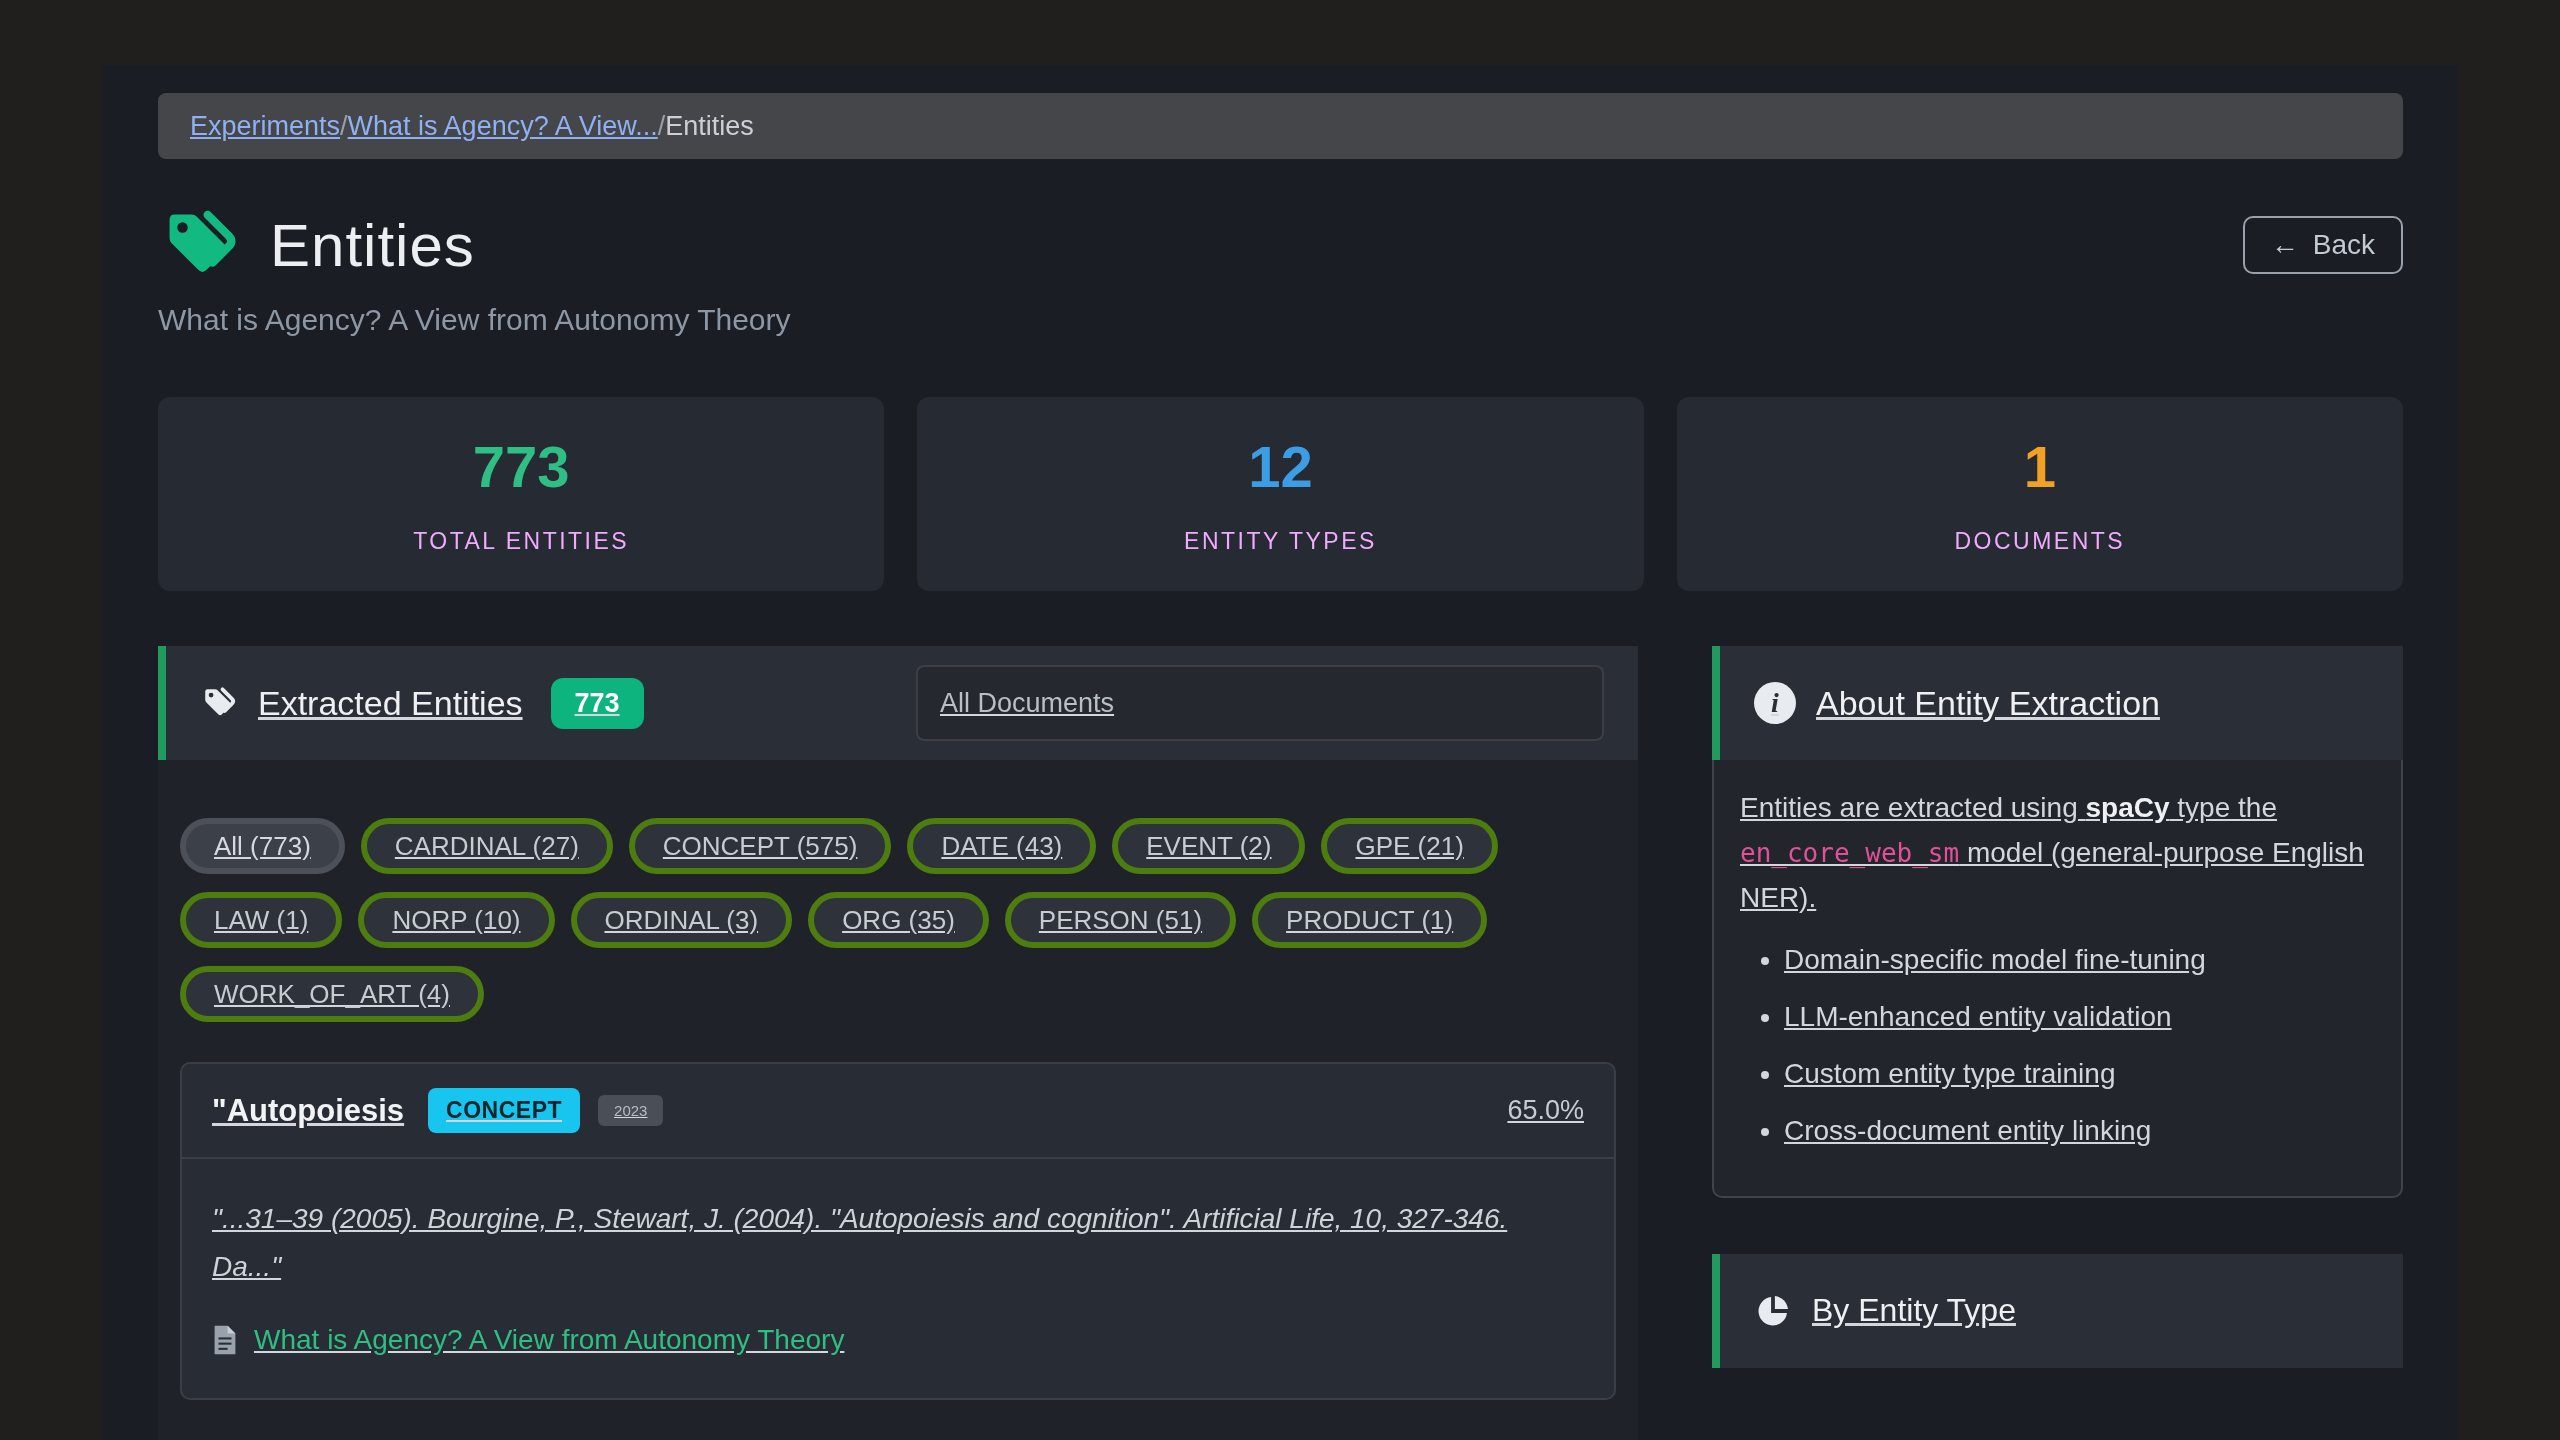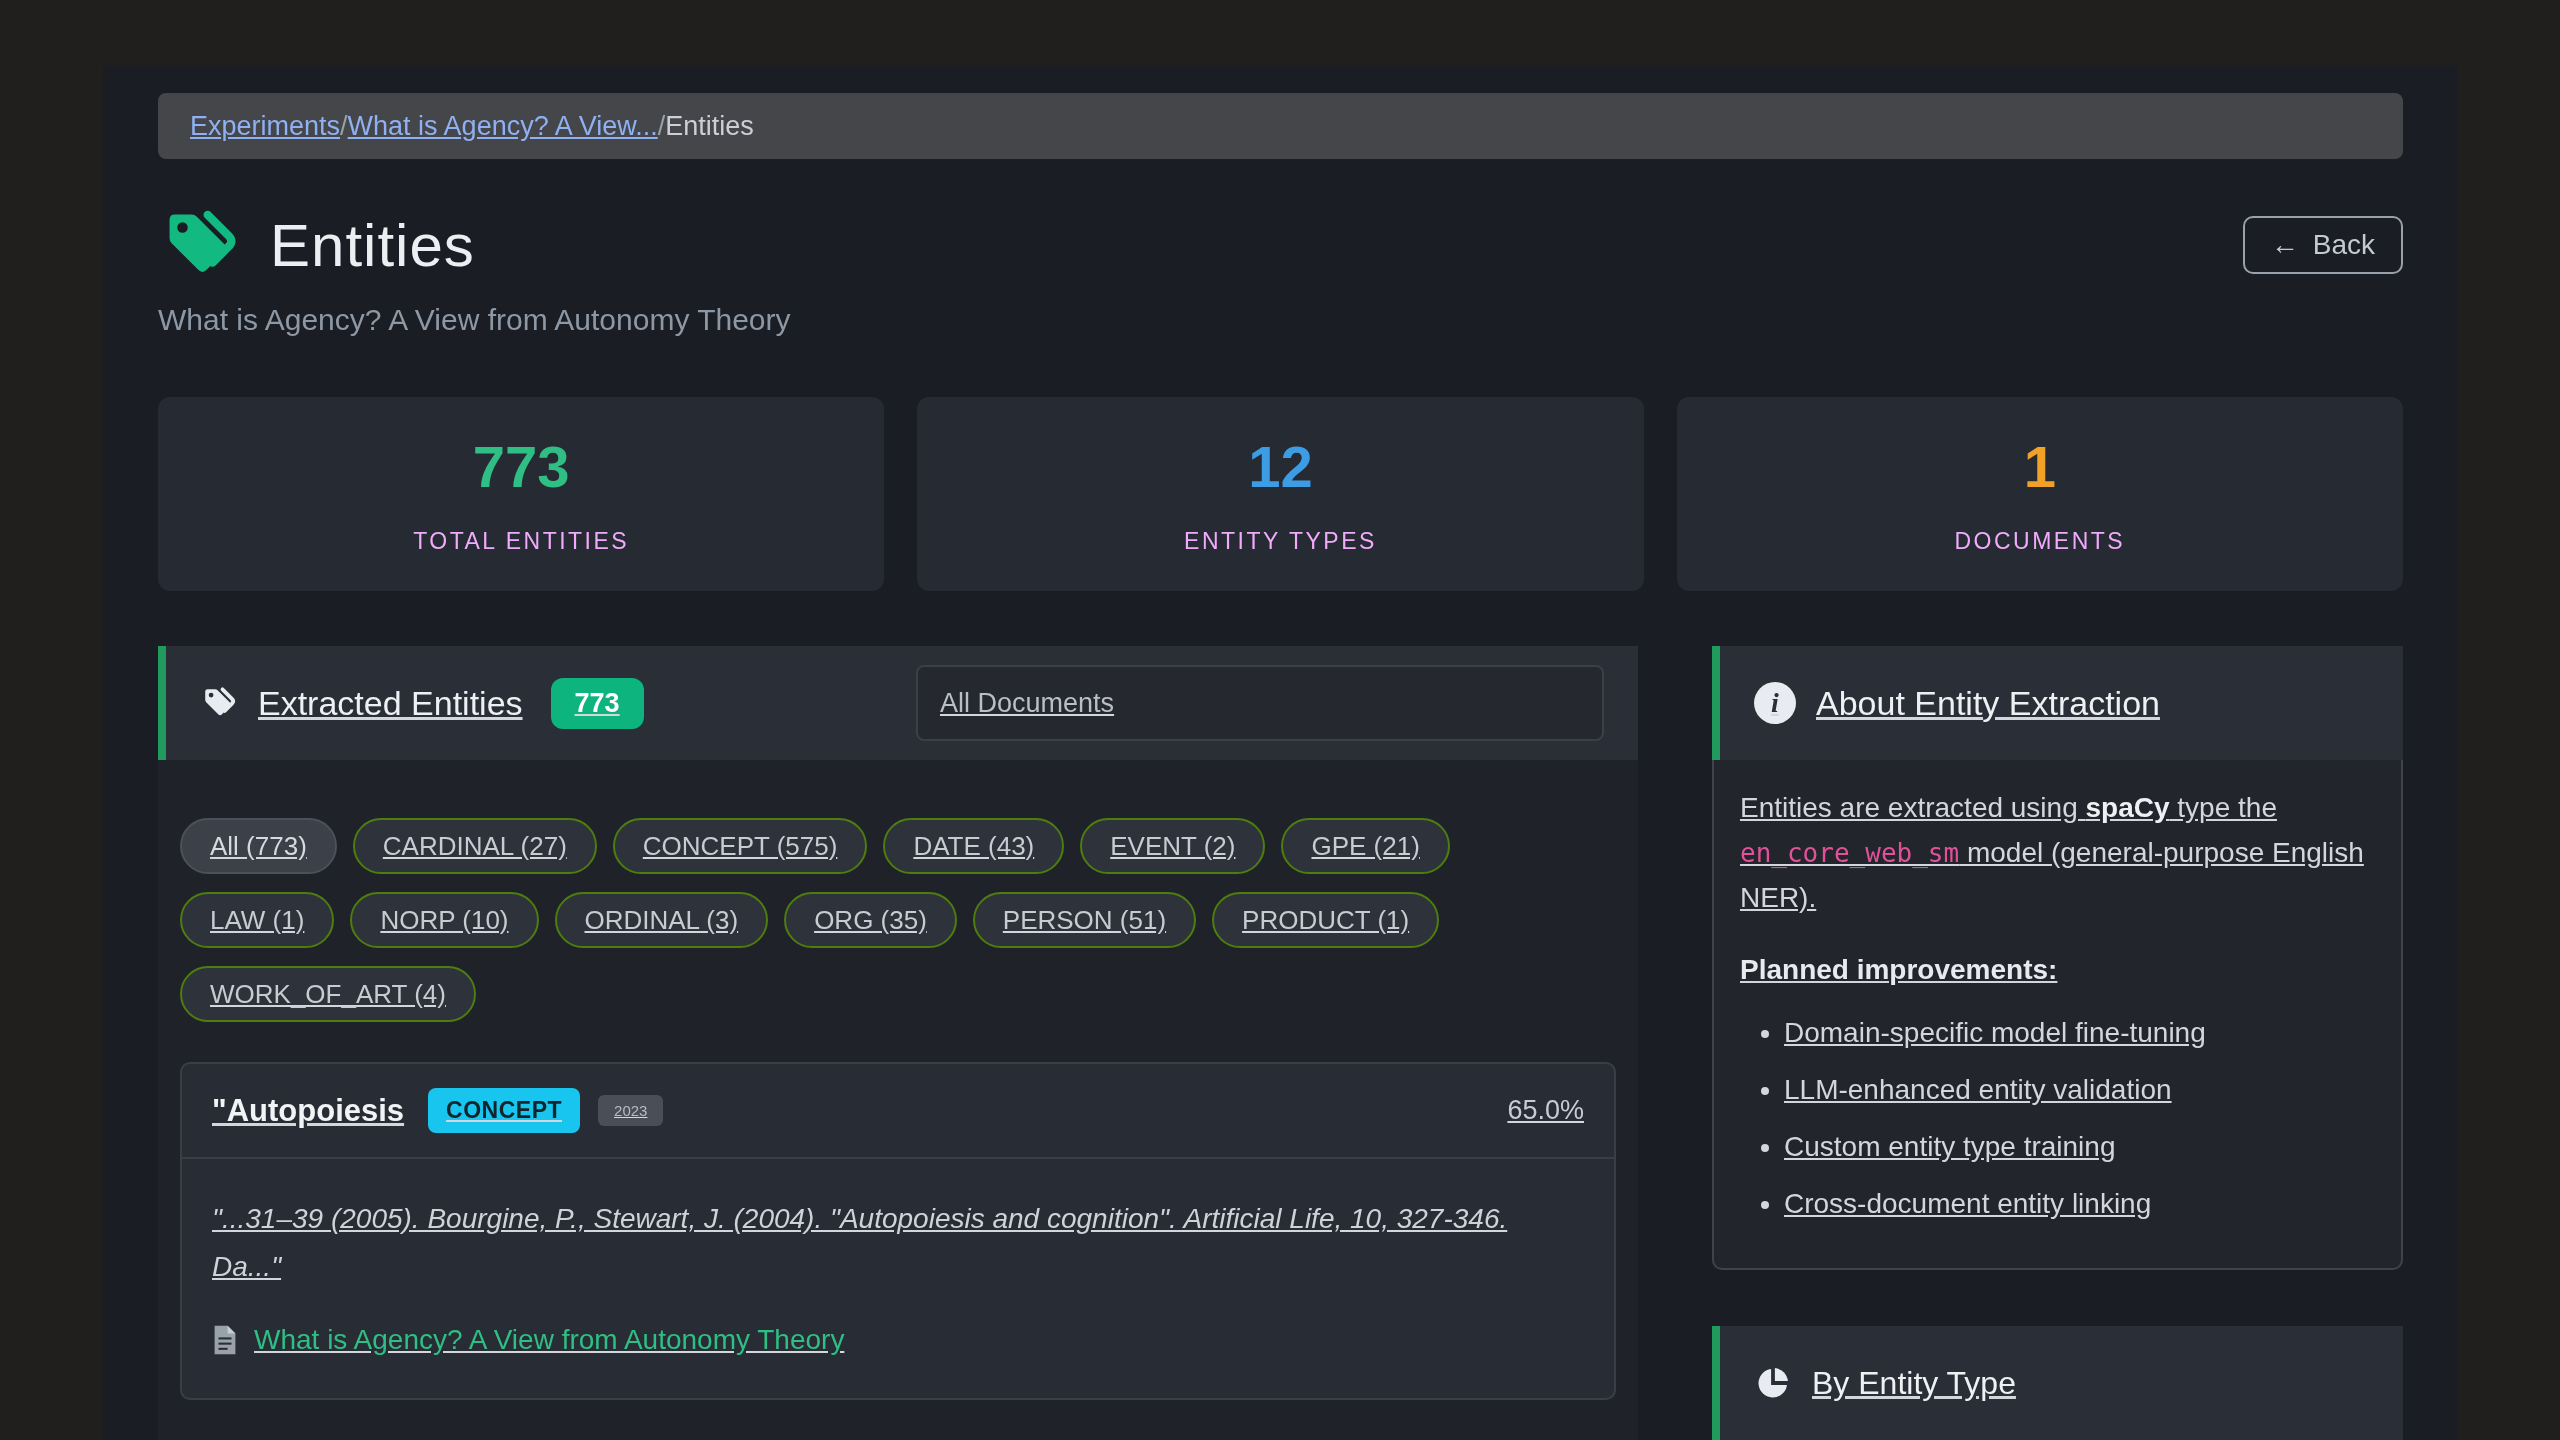--- a/index.html
+++ b/index.html
@@ -57,21 +57,21 @@
   }
   .doc-select {
     margin-left:auto; width:688px; height:76px; background:#25282e;
     border:2px solid #3c4046; border-radius:8px; color:#b9bfc7; font-size:27px;
     display:flex; align-items:center; padding:0 22px; cursor:pointer;
   }
   .panel-body { background:#1f2229; padding:58px 22px 40px; }
   
   .chips { display:flex; flex-wrap:wrap; gap:18px 16px; }
   .chip {
-    height:56px; border-radius:28px; background:#2e323a; border:2px solid #4d7c0f;
+    height:56px; border-radius:28px; background:#2e323a; border:6px solid #4d7c0f;
     color:#c7ccd3; font-size:26px; padding:0 28px; display:flex; align-items:center; cursor:pointer;text-align:right;
   }
   .chip.active { background:#3c4048; border-color:#4c5058; color:#d6dae0; }
   
   .entity-card {
     margin-top:40px; background:#282c34; border:2px solid #3a3e46; border-radius:10px; overflow:hidden;
   }
   .card-header { display:flex; align-items:center; padding:24px 30px; }
   .e-name { font-size:31px; font-weight:bold; color:#f1f3f5; }
   .e-type {
@@ -213,21 +213,20 @@
 
     <aside class="right-col">
 
       <section>
         <header class="panel-header">
           <span class="info-icon">i</span>
           <h2 style="font-size:34px;">About Entity Extraction</h2>
         </header>
         <div class="about-body">
           <p class="about-intro"><span>Entities are extracted using </span><strong>spaCy</strong><span> type the </span><code>en_core_web_sm</code><span> model (general-purpose English NER).</span></p>
-          <p class="improvements-title">Planned improvements:</p>
           <ul class="improvements" id="improvements">
               <li>Domain-specific model fine-tuning</li>
               <li>LLM-enhanced entity validation</li>
               <li>Custom entity type training</li>
               <li>Cross-document entity linking</li>
             </ul>
         </div>
       </section>
 
       <section class="bytype-panel">

